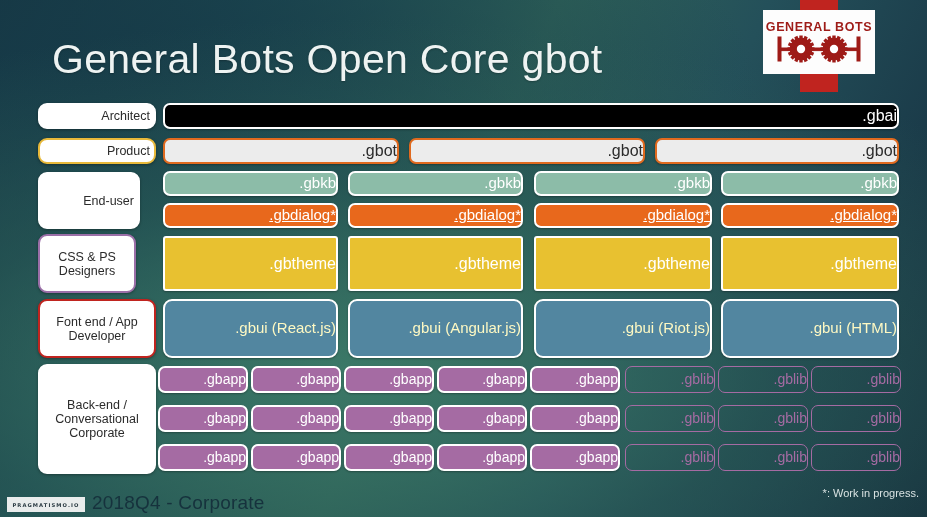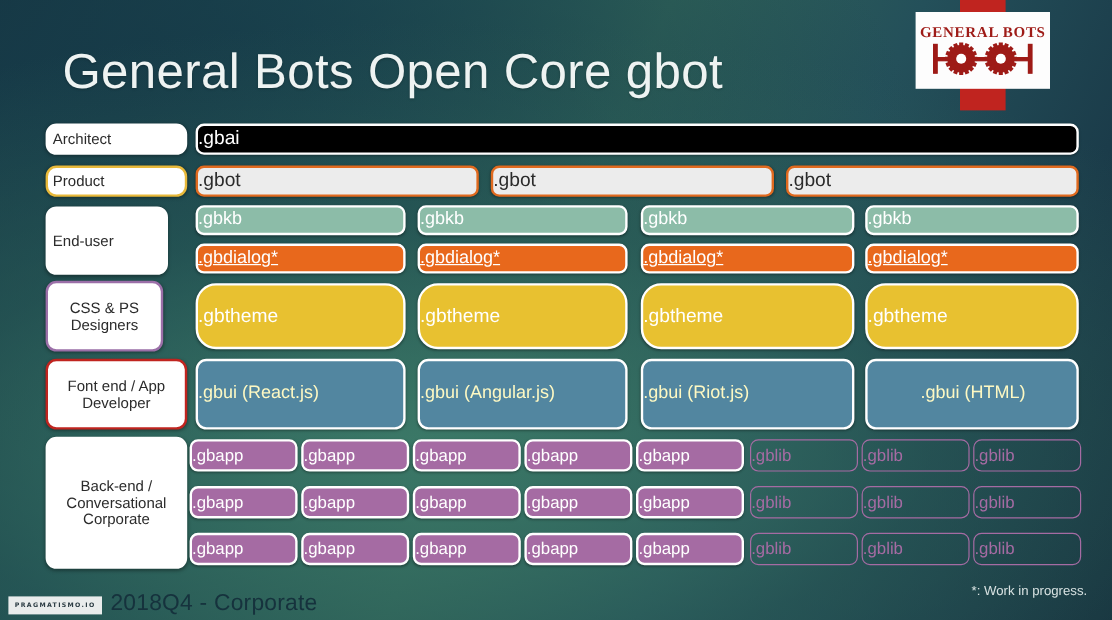--- a/index.html
+++ b/index.html
@@ -15,34 +15,34 @@
       radial-gradient(90% 70% at 10% 18%, rgba(22,58,72,1) 0%, rgba(24,64,76,.35) 55%, rgba(24,64,76,0) 80%),
       linear-gradient(115deg,#16333f 0%,#1d4a52 22%,#2f6258 48%,#24505a 66%,#1b3c4a 84%,#152e3c 100%);
   }
 
   
   #logo-wrap{position:absolute;left:763px;top:0px;width:112px;height:92px;}
   .logo-bar{position:absolute;left:37px;top:0;width:38px;height:92px;background:#c0241f;}
   .logo-card{position:absolute;left:0;top:10px;width:112px;height:64px;background:#fdfdfd;
     display:flex;flex-direction:column;align-items:center;justify-content:center;gap:2px;}
   .logo-word{font-size:12.5px;font-weight:bold;color:#9e1b17;letter-spacing:.6px;
-    font-family:Liberation Serif, serif;line-height:1;}
+    font-family:Liberation Sans, sans-serif;line-height:1;}
   .logo-mark{line-height:0;}
 
   
   #title{
     position:absolute;left:52px;top:36px;width:700px;
     font-size:41px;color:#eef3f2;letter-spacing:.3px;white-space:nowrap;
     text-shadow:0 1px 2px rgba(0,0,0,.25);
   }
 
   
   .box{
     position:absolute;box-sizing:border-box;
-    display:flex;align-items:center;justify-content:flex-start;
+    display:flex;align-items:center;justify-content:flex-end;
     text-align:center;border-radius:7px;
     font-size:15px;line-height:1.12;
     box-shadow:0 1px 2px rgba(0,0,0,.30);
   }
 
   
   .role{
     background:#ffffff;color:#2b2b2b;font-size:12.5px;
     border:2px solid #ffffff;border-radius:9px;
     box-shadow:0 1px 3px rgba(0,0,0,.35);
@@ -53,35 +53,35 @@
   .role.r-enduser{border-color:#ffffff;}
   .role.r-css{border-color:#9b6fa8;}
   .role.r-front{border-color:#c0241f;}
   .role.r-back{border-color:#ffffff;}
 
   
   .gbai{background:#000000;color:#ffffff;border:2px solid #ffffff;font-size:16px;}
   .gbot{background:#ececec;color:#2b2b2b;border:2px solid #e06a1f;font-size:16px;}
   .gbkb{background:#8cbca8;color:#ffffff;border:2px solid #ffffff;font-size:15px;}
   .gbdialog{background:#e8681c;color:#ffffff;border:2px solid #ffffff;font-size:15px;text-decoration:underline;}
-  .gbtheme{background:#e8c130;color:#ffffff;border:2px solid #ffffff;font-size:16px;border-radius:17px;}
+  .gbtheme{background:#e8c130;color:#ffffff;border:2px solid #ffffff;font-size:16px;border-radius:3px;}
   .gbui{background:#5286a0;color:#fef9c3;border:2px solid #ffffff;font-size:15px;border-radius:9px;}
   .gbapp{background:#a56ba3;color:#ffffff;border:2px solid #ffffff;font-size:14px;border-radius:7px;}
   .gblib{background:transparent;color:#a56ba3;border:1.5px solid #a56ba3;font-size:14px;border-radius:7px;
     box-shadow:none;}
 
   
   #footer-logo{
     position:absolute;left:7px;top:497px;width:78px;height:15px;background:#e9ecec;
     display:flex;align-items:center;justify-content:center;
   }
   #footer-logo span{font-size:5.2px;letter-spacing:1.1px;color:#2a3a42;font-weight:bold;
     font-family:"DejaVu Sans",sans-serif;}
   #footer-text{position:absolute;left:92px;top:492px;font-size:19px;color:#16323d;letter-spacing:.2px;}
-  #wip{position:absolute;right:21px;top:487px;font-size:11px;color:#d8e2e2;}
+  #wip{position:absolute;right:8px;top:487px;font-size:11px;color:#d8e2e2;}
 </style>
 </head>
 <body>
 
 <div id="slide">
 
   <div id="logo-wrap">
     <div class="logo-bar"></div>
     <div class="logo-card">
       <div class="logo-word">GENERAL BOTS</div>

